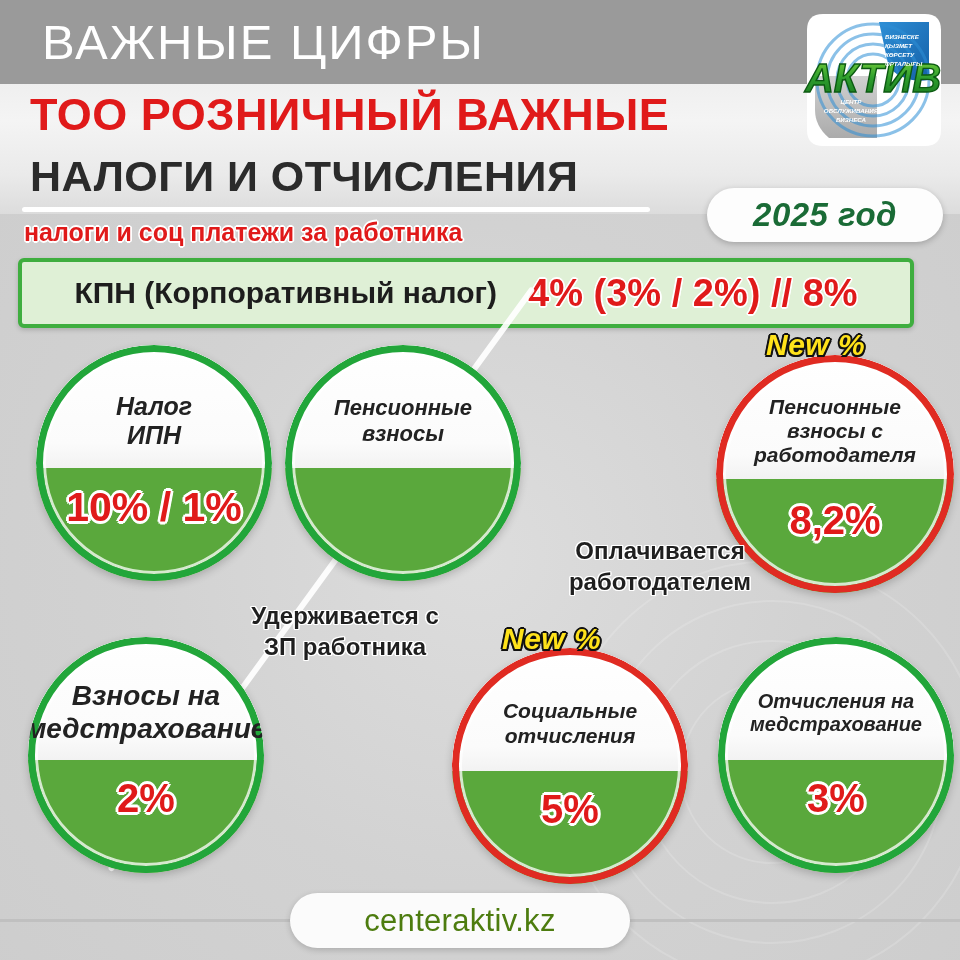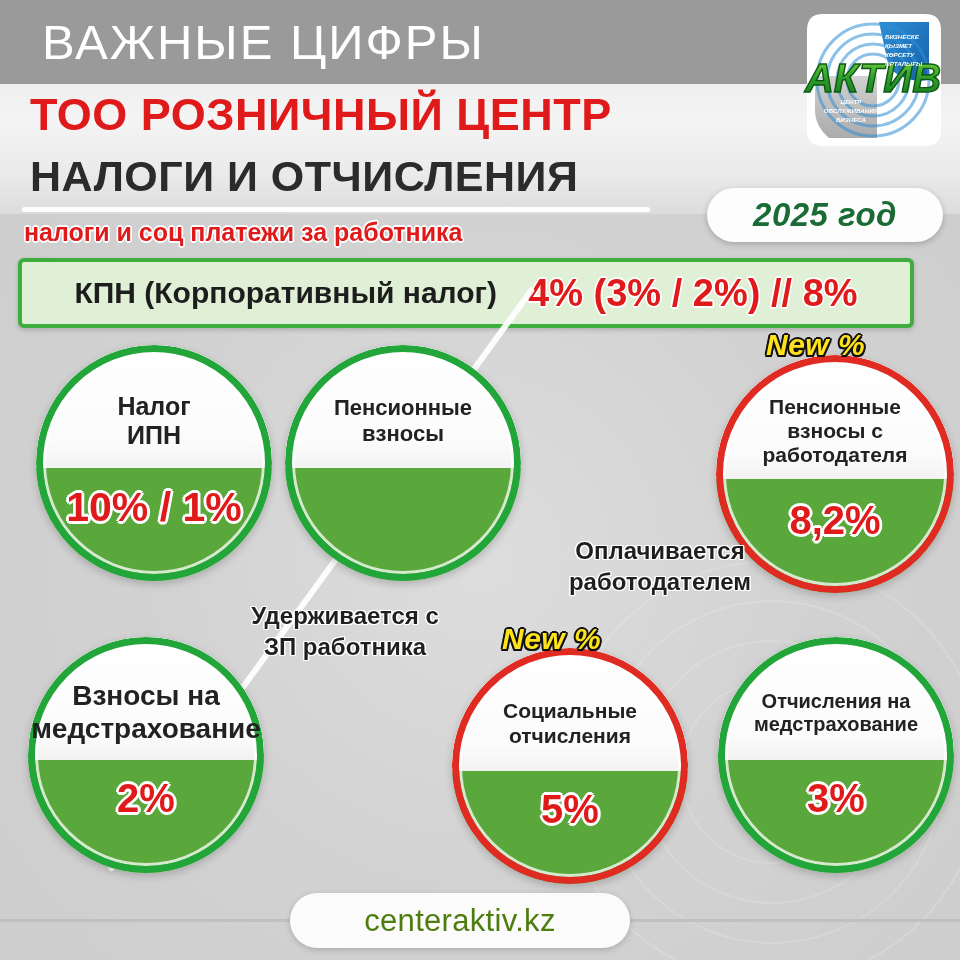--- a/index.html
+++ b/index.html
@@ -120,20 +120,21 @@
     border-radius:50%;box-sizing:border-box;
     border:3px solid rgba(255,255,255,.75);
   }
   .circ .lbl{
     position:absolute;left:7%;right:7%;
     top:14%;height:36%;
     display:flex;align-items:center;justify-content:center;
     text-align:center;
     font-weight:bold;color:#222222;line-height:1.15;
     z-index:3;
+    font-style:italic;
   }
   .circ .pct{
     position:absolute;left:0;right:0;top:59%;
     text-align:center;z-index:3;
     font-weight:bold;color:#e01a1a;
     text-shadow:
       2.2px 0 0 #fff,-2.2px 0 0 #fff,0 2.2px 0 #fff,0 -2.2px 0 #fff,
       1.7px 1.7px 0 #fff,-1.7px 1.7px 0 #fff,1.7px -1.7px 0 #fff,-1.7px -1.7px 0 #fff,
       2.8px 0 0 #fff,-2.8px 0 0 #fff,0 2.8px 0 #fff,0 -2.8px 0 #fff;
   }
@@ -176,21 +177,21 @@
 
   <div class="wm" style="left:560px;top:560px;width:420px;height:420px;"></div>
   <div class="wm" style="left:600px;top:600px;width:340px;height:340px;"></div>
   <div class="wm" style="left:640px;top:640px;width:260px;height:260px;"></div>
   <div class="wm" style="left:680px;top:680px;width:180px;height:180px;"></div>
 
   <div class="topband"></div>
   <div class="headline">ВАЖНЫЕ ЦИФРЫ</div>
 
   <div class="gradstrip"></div>
-  <div class="title-red">ТОО РОЗНИЧНЫЙ ЦЕНТР</div>
+  <div class="title-red">ТОО РОЗНИЧНЫЙ ВАЖНЫЕ</div>
   <div class="title-dark">НАЛОГИ И ОТЧИСЛЕНИЯ</div>
   <div class="whiteline"></div>
   <div class="subtitle-red">налоги и соц платежи за работника</div>
 
   <div class="yearpill">
     <span>2025 год</span>
   </div>
 
   <div class="logo">
     <svg viewBox="0 0 167 152" width="167" height="152">

